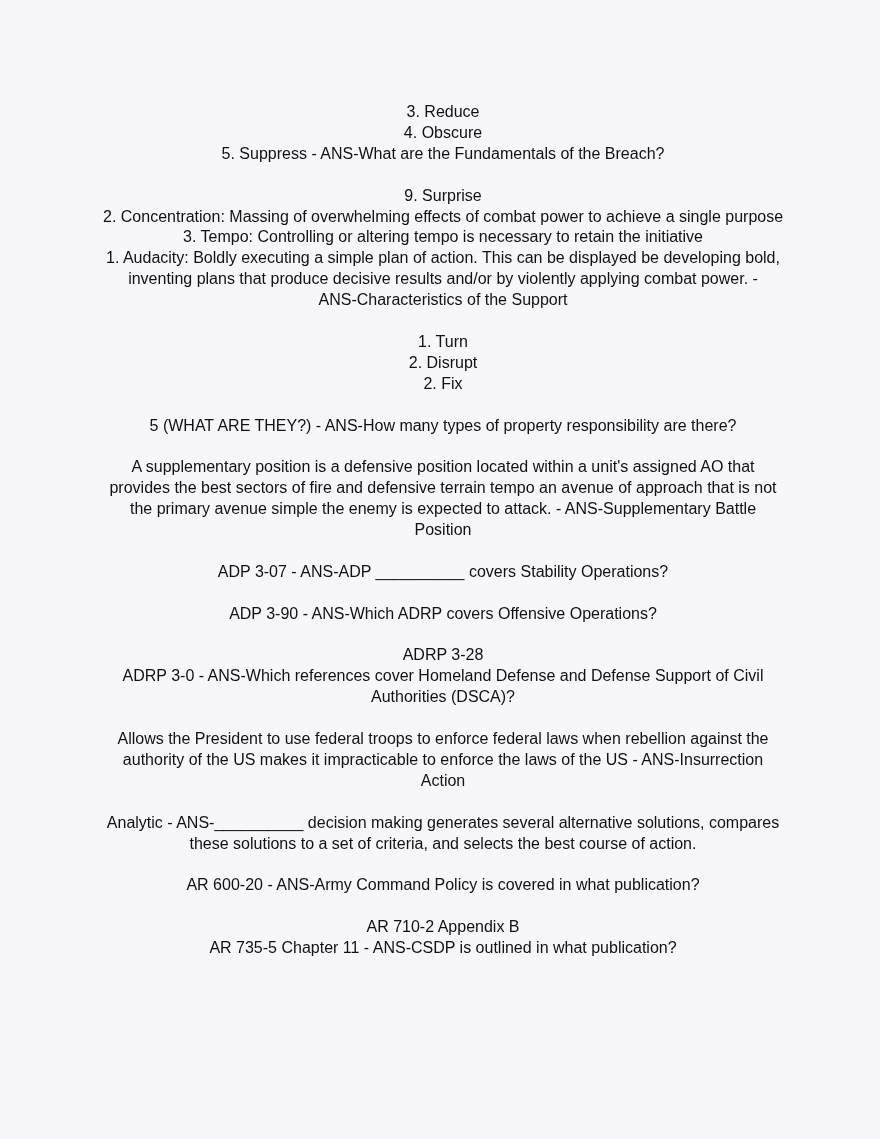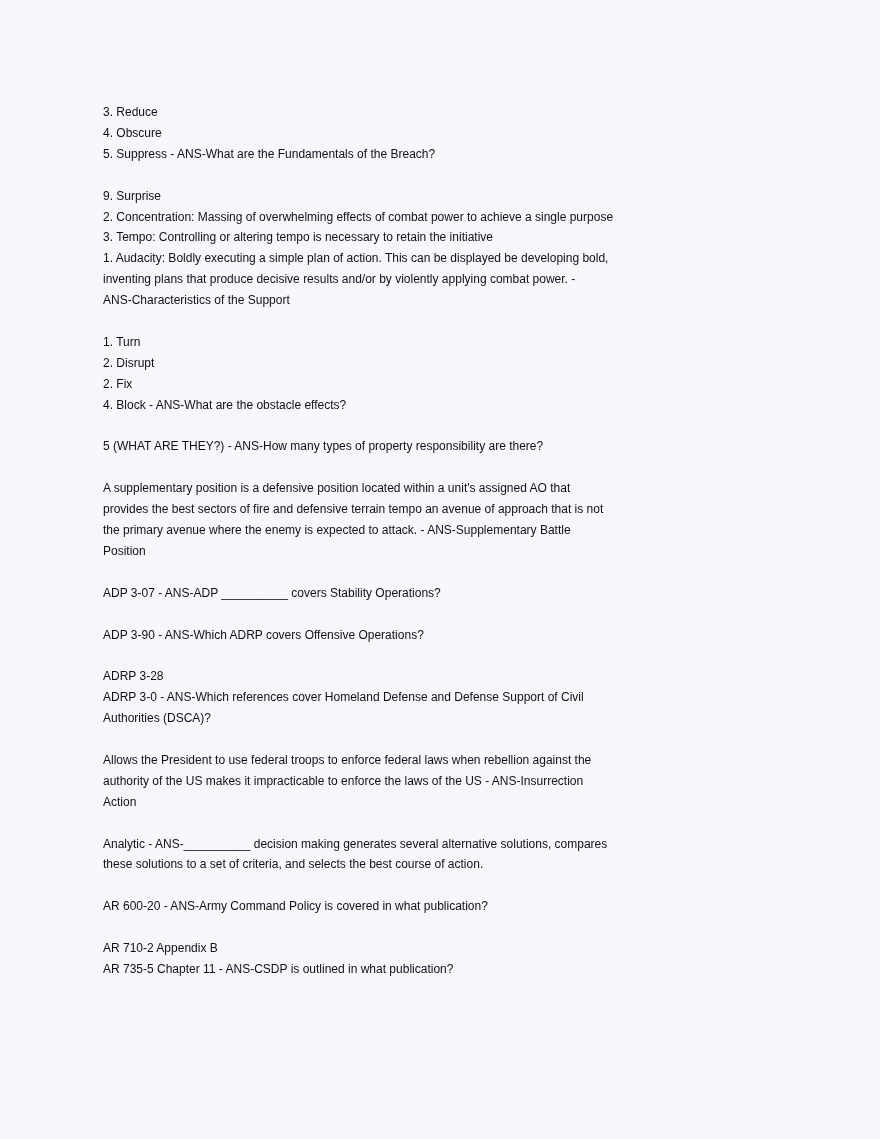--- a/index.html
+++ b/index.html
@@ -13,22 +13,23 @@
       position: relative;
       overflow: hidden;
       font-family: "Liberation Sans", sans-serif;
       color: #111111;
     }
     .page {
       position: absolute;
       left: 103px;
       top: 102px;
       width: 680px;
-      font-size: 12px;
+      font-size: 16px;
       line-height: 20.9px;
+      text-align: center;
     }
     .block {
       margin: 0 0 20.9px 0;
     }
     .line {
       display: block;
       white-space: pre;
     }
   </style>
 </head>
@@ -48,31 +49,30 @@
     <span class="line">3. Tempo: Controlling or altering tempo is necessary to retain the initiative</span>
     <span class="line">1. Audacity: Boldly executing a simple plan of action. This can be displayed be developing bold,</span>
     <span class="line">inventing plans that produce decisive results and/or by violently applying combat power. -</span>
     <span class="line">ANS-Characteristics of the Support</span>
   </div>
 
   <div class="block">
     <span class="line">1. Turn</span>
     <span class="line">2. Disrupt</span>
     <span class="line">2. Fix</span>
-    <span class="line">4. Block - ANS-What are the obstacle effects?</span>
   </div>
 
   <div class="block">
     <span class="line">5 (WHAT ARE THEY?) - ANS-How many types of property responsibility are there?</span>
   </div>
 
   <div class="block">
     <span class="line">A supplementary position is a defensive position located within a unit's assigned AO that</span>
     <span class="line">provides the best sectors of fire and defensive terrain tempo an avenue of approach that is not</span>
-    <span class="line">the primary avenue where the enemy is expected to attack. - ANS-Supplementary Battle</span>
+    <span class="line">the primary avenue simple the enemy is expected to attack. - ANS-Supplementary Battle</span>
     <span class="line">Position</span>
   </div>
 
   <div class="block">
     <span class="line">ADP 3-07 - ANS-ADP __________ covers Stability Operations?</span>
   </div>
 
   <div class="block">
     <span class="line">ADP 3-90 - ANS-Which ADRP covers Offensive Operations?</span>
   </div>

